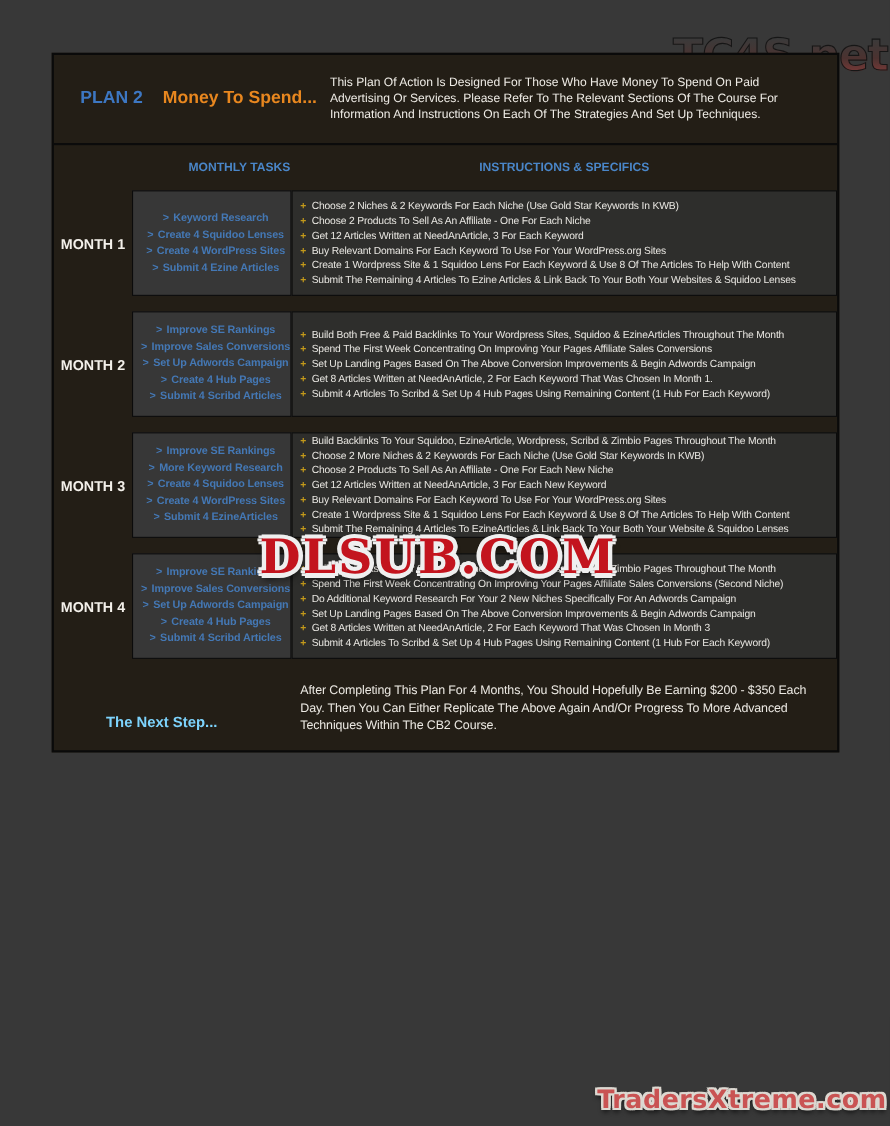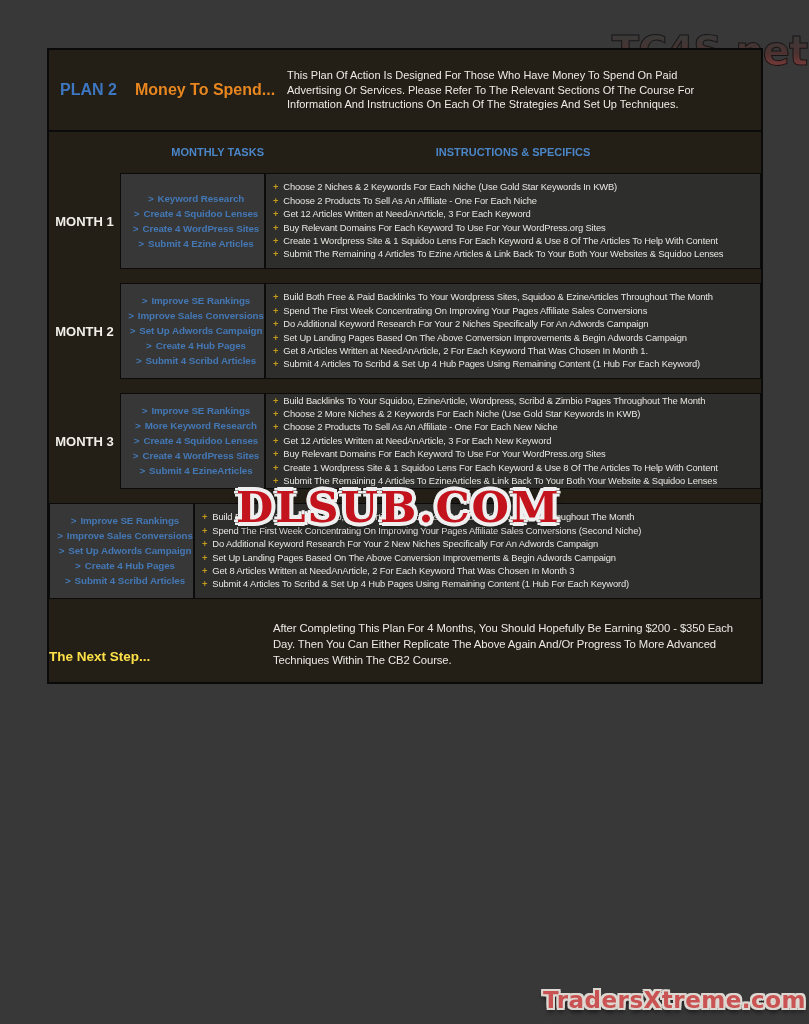--- a/index.html
+++ b/index.html
@@ -5,21 +5,21 @@
   html,body{margin:0;padding:0;background:#383838;}
   #page{position:relative;width:809px;height:1024px;background:#383838;overflow:hidden;
         font-family:"Liberation Sans",sans-serif;}
 
   
   .container{position:absolute;left:47px;top:48px;width:716px;height:636px;
              background:#231e16;border:2px solid #0a0a0a;box-sizing:border-box;}
 
   
   .hdr{display:flex;align-items:center;height:80px;}
-  .plan{margin-left:11px;width:75px;font-weight:bold;font-size:16px;color:#3d77c2;}
+  .plan{margin-left:24px;width:75px;font-weight:bold;font-size:16px;color:#3d77c2;}
   .subtitle{width:152px;font-weight:bold;font-size:16px;color:#e8871f;}
   .desc{flex:1;padding-right:30px;font-size:11px;line-height:14.7px;color:#eeebe5;}
 
   
   .colhdr{position:relative;height:41px;border-top:2px solid #0b0b0b;
           font-weight:bold;font-size:11px;color:#4a86c8;}
   .colhdr .c1{position:absolute;left:71px;width:144px;top:14px;text-align:right;}
   .colhdr .c2{position:absolute;left:219px;width:490px;top:14px;text-align:center;}
 
   
@@ -31,21 +31,21 @@
   .tasks{width:145px;background:#373737;padding-left:7px;gap:3px;text-align:center;}
   .task{font-weight:bold;font-size:9.8px;letter-spacing:-0.1px;color:#4478b5;
         line-height:12px;white-space:nowrap;}
   .task .pfx{margin-right:4px;}
   .instr{flex:1;background:#2e2e2c;padding-left:7px;gap:1px;}
   .iline{font-size:9.4px;letter-spacing:-0.15px;color:#e8e6e1;line-height:12.4px;white-space:nowrap;}
   .iline .plus{color:#c49a1a;font-weight:bold;margin-right:5px;}
 
   
   .ftr{display:flex;align-items:center;height:64px;}
-  .ftr .title{width:196px;text-align:left;font-weight:bold;font-size:13.5px;color:#fde047;margin-top:22px;}
+  .ftr .title{width:196px;text-align:center;font-weight:bold;font-size:13.5px;color:#7dd3fc;margin-top:22px;}
   .ftr .text{flex:1;margin-left:28px;padding-right:20px;font-size:11.3px;
              letter-spacing:-0.1px;line-height:15.8px;color:#ece9e3;}
 
   
   .wm{position:absolute;white-space:nowrap;}
   .wm-tc4s{top:0px;right:2px;font-family:"DejaVu Sans",sans-serif;font-weight:800;
            font-size:40px;letter-spacing:-1px;color:#5c2d2b;margin-top:28px;-webkit-text-stroke:1px #161616;}
   @supports (-webkit-background-clip: text){
     .wm-tc4s{background:linear-gradient(180deg,#3a3a3a 15%,#4c3230 55%,#7c3a38 85%,#8a4240);
              -webkit-background-clip:text;background-clip:text;color:transparent;}
@@ -104,21 +104,20 @@
           <div class="cell tasks">
             <div class="task"><span class="pfx">&gt;</span><span class="ttext">Improve SE Rankings</span></div>
             <div class="task"><span class="pfx">&gt;</span><span class="ttext">Improve Sales Conversions</span></div>
             <div class="task"><span class="pfx">&gt;</span><span class="ttext">Set Up Adwords Campaign</span></div>
             <div class="task"><span class="pfx">&gt;</span><span class="ttext">Create 4 Hub Pages</span></div>
             <div class="task"><span class="pfx">&gt;</span><span class="ttext">Submit 4 Scribd Articles</span></div>
           </div>
           <div class="cell instr">
             <div class="iline"><span class="plus">+</span><span class="itext">Build Both Free &amp; Paid Backlinks To Your Wordpress Sites,  Squidoo &amp; EzineArticles  Throughout The Month</span></div>
             <div class="iline"><span class="plus">+</span><span class="itext">Spend The First Week Concentrating On Improving Your Pages Affiliate Sales Conversions</span></div>
-            <div class="iline"><span class="plus">+</span><span class="itext">Do Additional Keyword Research For Your 2 Niches Specifically For An Adwords Campaign</span></div>
             <div class="iline"><span class="plus">+</span><span class="itext">Set Up Landing Pages Based On The Above Conversion Improvements &amp; Begin Adwords Campaign</span></div>
             <div class="iline"><span class="plus">+</span><span class="itext">Get 8 Articles Written at NeedAnArticle, 2 For Each Keyword That Was Chosen In Month 1.</span></div>
             <div class="iline"><span class="plus">+</span><span class="itext">Submit 4 Articles To Scribd &amp; Set Up 4 Hub Pages Using Remaining Content (1 Hub For Each Keyword)</span></div>
           </div>
         </div>
         <div class="row">
           <div class="month">MONTH 3</div>
           <div class="cell tasks">
             <div class="task"><span class="pfx">&gt;</span><span class="ttext">Improve SE Rankings</span></div>
             <div class="task"><span class="pfx">&gt;</span><span class="ttext">More Keyword Research</span></div>
@@ -130,20 +129,21 @@
             <div class="iline"><span class="plus">+</span><span class="itext">Build Backlinks To Your Squidoo, EzineArticle, Wordpress, Scribd &amp; Zimbio Pages Throughout The Month</span></div>
             <div class="iline"><span class="plus">+</span><span class="itext">Choose 2 More Niches &amp; 2 Keywords For Each Niche (Use Gold Star Keywords In KWB)</span></div>
             <div class="iline"><span class="plus">+</span><span class="itext">Choose 2 Products To Sell As An Affiliate - One For Each New Niche</span></div>
             <div class="iline"><span class="plus">+</span><span class="itext">Get 12 Articles Written at NeedAnArticle, 3 For Each New Keyword</span></div>
             <div class="iline"><span class="plus">+</span><span class="itext">Buy Relevant Domains For Each Keyword To Use For Your WordPress.org  Sites</span></div>
             <div class="iline"><span class="plus">+</span><span class="itext">Create 1 Wordpress Site &amp; 1 Squidoo Lens For Each Keyword &amp; Use 8 Of The Articles To Help With Content</span></div>
             <div class="iline"><span class="plus">+</span><span class="itext">Submit The Remaining 4 Articles To EzineArticles &amp; Link Back To Your Both Your Website &amp; Squidoo Lenses</span></div>
           </div>
         </div>
         <div class="row">
+          <div class="month">MONTH 4</div>
           <div class="cell tasks">
             <div class="task"><span class="pfx">&gt;</span><span class="ttext">Improve SE Rankings</span></div>
             <div class="task"><span class="pfx">&gt;</span><span class="ttext">Improve Sales Conversions</span></div>
             <div class="task"><span class="pfx">&gt;</span><span class="ttext">Set Up Adwords Campaign</span></div>
             <div class="task"><span class="pfx">&gt;</span><span class="ttext">Create 4 Hub Pages</span></div>
             <div class="task"><span class="pfx">&gt;</span><span class="ttext">Submit 4 Scribd Articles</span></div>
           </div>
           <div class="cell instr">
             <div class="iline"><span class="plus">+</span><span class="itext">Build Backlinks To Your Squidoo, EzineArticle, Wordpress, Scribd &amp; Zimbio Pages Throughout The Month</span></div>
             <div class="iline"><span class="plus">+</span><span class="itext">Spend The First Week Concentrating On Improving Your Pages Affiliate Sales Conversions (Second Niche)</span></div>

